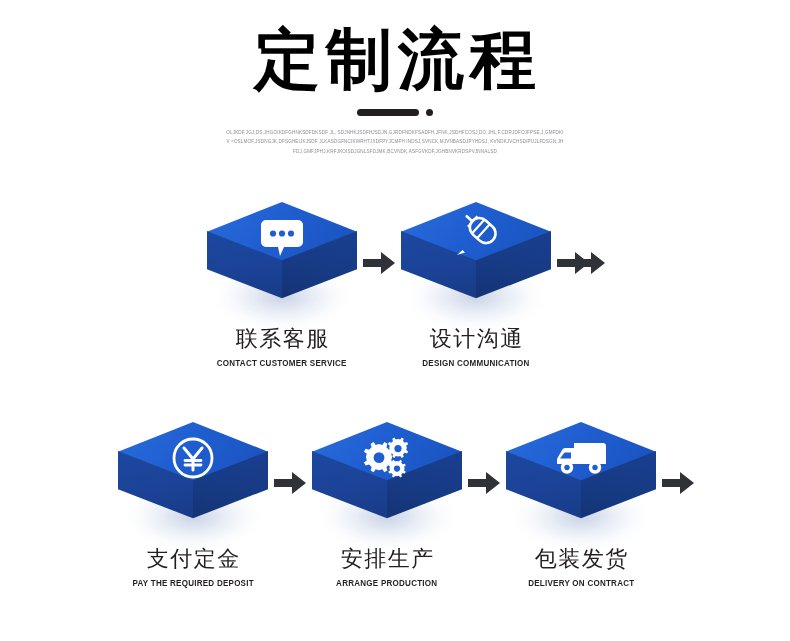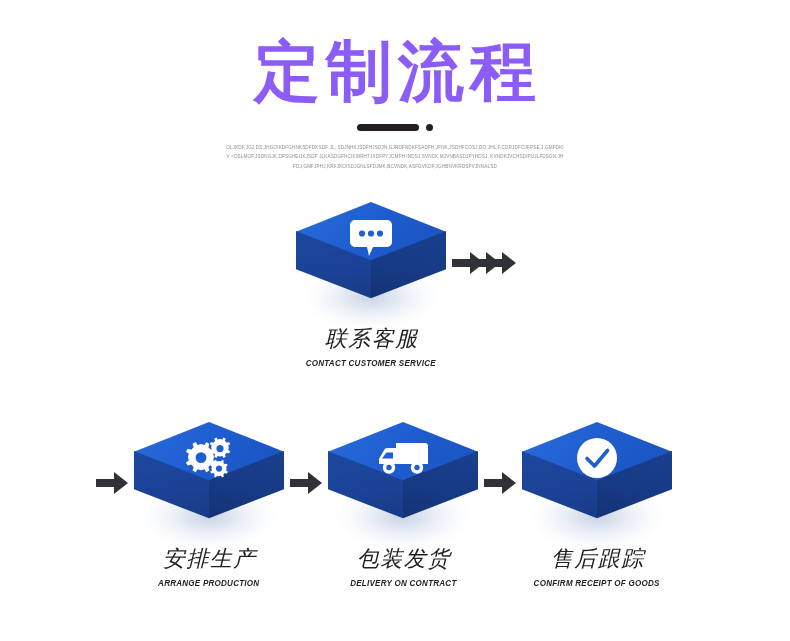--- a/index.html
+++ b/index.html
@@ -19,23 +19,23 @@
   .header {
     width: 790px;
     padding-top: 22px;
     text-align: center;
   }
   .page-title {
     font-family: "Liberation Sans", "DejaVu Sans", sans-serif;
     font-size: 66px;
     line-height: 74px;
     font-weight: bold;
-    color: #8b5cf6;
+    color: #000000;
     letter-spacing: 6px;
-    margin: 12px;
+    margin: 0;
     text-indent: 6px;
   }
   .title-divider {
     margin-top: 9px;
     height: 14px;
     display: flex;
     align-items: center;
     justify-content: center;
     gap: 7px;
   }
@@ -61,21 +61,20 @@
     text-align: center;
     word-break: break-all;
   }
 
   
   .flow {
     position: absolute;
     left: 0;
     top: 196px;
     width: 790px;
-    font-style: italic;
   }
   .flow-row {
     display: flex;
     align-items: flex-start;
     justify-content: center;
     height: 220px;
     position: relative;
   }
   .step {
     width: 178px;
@@ -234,38 +233,81 @@
       <div class="label-cn">联系客服</div>
       <div class="label-en">CONTACT CUSTOMER SERVICE</div>
     </div>
 
     <div class="arrow">
       <svg width="32" height="22" viewBox="0 0 32 22">
         <path d="M0 7 H18 V0 L32 11 L18 22 V15 H0 Z" fill="#2f3338"></path>
       </svg>
     </div>
 
+    <div class="step">
+      <div class="cube-wrap">
+        <div class="cube-shadow"></div>
+        <div class="cube">
+          <div class="face-top"></div>
+          <div class="face-left"></div>
+          <div class="face-right"></div>
+          <div class="cube-icon">
+            <svg width="46" height="44" viewBox="0 0 46 44">
+              <g transform="rotate(42 23 22)">
+                <rect x="9" y="2.5" width="28" height="19" rx="9.5" fill="none" stroke="#ffffff" stroke-width="2.6"></rect>
+                <path d="M9 12 L1.5 12" stroke="#ffffff" stroke-width="2.6" stroke-linecap="round"></path>
+                <path d="M17 3.6 L17 20.4 M24 3.2 L24 20.8" stroke="#ffffff" stroke-width="2.2"></path>
+                <path d="M9.4 5 L9.4 19" stroke="#ffffff" stroke-width="2.2"></path>
+              </g>
+              <path d="M4 39 L9.5 34 L12 36.5 Z" fill="#ffffff"></path>
+            </svg>
+          </div>
+        </div>
+      </div>
+      <div class="label-cn">设计沟通</div>
+      <div class="label-en">DESIGN COMMUNICATION</div>
+    </div>
 
     <div class="arrow">
       <svg width="32" height="22" viewBox="0 0 32 22">
         <path d="M0 7 H18 V0 L32 11 L18 22 V15 H0 Z" fill="#2f3338"></path>
       </svg>
     </div>
 
 
     <div class="arrow">
       <svg width="32" height="22" viewBox="0 0 32 22">
         <path d="M0 7 H18 V0 L32 11 L18 22 V15 H0 Z" fill="#2f3338"></path>
       </svg>
     </div>
 
   </div>
 
   <div class="flow-row">
 
+    <div class="step">
+      <div class="cube-wrap">
+        <div class="cube-shadow"></div>
+        <div class="cube">
+          <div class="face-top"></div>
+          <div class="face-left"></div>
+          <div class="face-right"></div>
+          <div class="cube-icon">
+            <svg width="44" height="44" viewBox="0 0 44 44">
+              <circle cx="22" cy="22" r="19" fill="none" stroke="#ffffff" stroke-width="2.8"></circle>
+              <path d="M13 12 L22 23 L31 12" fill="none" stroke="#ffffff" stroke-width="3" stroke-linecap="round" stroke-linejoin="round"></path>
+              <path d="M22 23 L22 34" stroke="#ffffff" stroke-width="3" stroke-linecap="round"></path>
+              <path d="M14 24.5 H30 M14 29 H30" stroke="#ffffff" stroke-width="2.8" stroke-linecap="round"></path>
+            </svg>
+          </div>
+        </div>
+      </div>
+      <div class="label-cn">支付定金</div>
+      <div class="label-en">PAY THE REQUIRED DEPOSIT</div>
+    </div>
 
     <div class="arrow">
       <svg width="32" height="22" viewBox="0 0 32 22">
         <path d="M0 7 H18 V0 L32 11 L18 22 V15 H0 Z" fill="#2f3338"></path>
       </svg>
     </div>
 
     <div class="step">
       <div class="cube-wrap">
         <div class="cube-shadow"></div>
@@ -323,32 +365,14 @@
       <div class="label-cn">包装发货</div>
       <div class="label-en">DELIVERY ON CONTRACT</div>
     </div>
 
     <div class="arrow">
       <svg width="32" height="22" viewBox="0 0 32 22">
         <path d="M0 7 H18 V0 L32 11 L18 22 V15 H0 Z" fill="#2f3338"></path>
       </svg>
     </div>
 
-    <div class="step">
-      <div class="cube-wrap">
-        <div class="cube-shadow"></div>
-        <div class="cube">
-          <div class="face-top"></div>
-          <div class="face-left"></div>
-          <div class="face-right"></div>
-          <div class="cube-icon">
-            <svg width="44" height="44" viewBox="0 0 44 44">
-              <circle cx="22" cy="22" r="20" fill="#ffffff"></circle>
-              <path d="M12 22.5 L19.5 30 L32.5 14.5" fill="none" stroke="#1f5ed0" stroke-width="3.6" stroke-linecap="round" stroke-linejoin="round"></path>
-            </svg>
-          </div>
-        </div>
-      </div>
-      <div class="label-cn">售后跟踪</div>
-      <div class="label-en">CONFIRM RECEIPT OF GOODS</div>
-    </div>
   </div>
 </div>
 
 </body></html>

